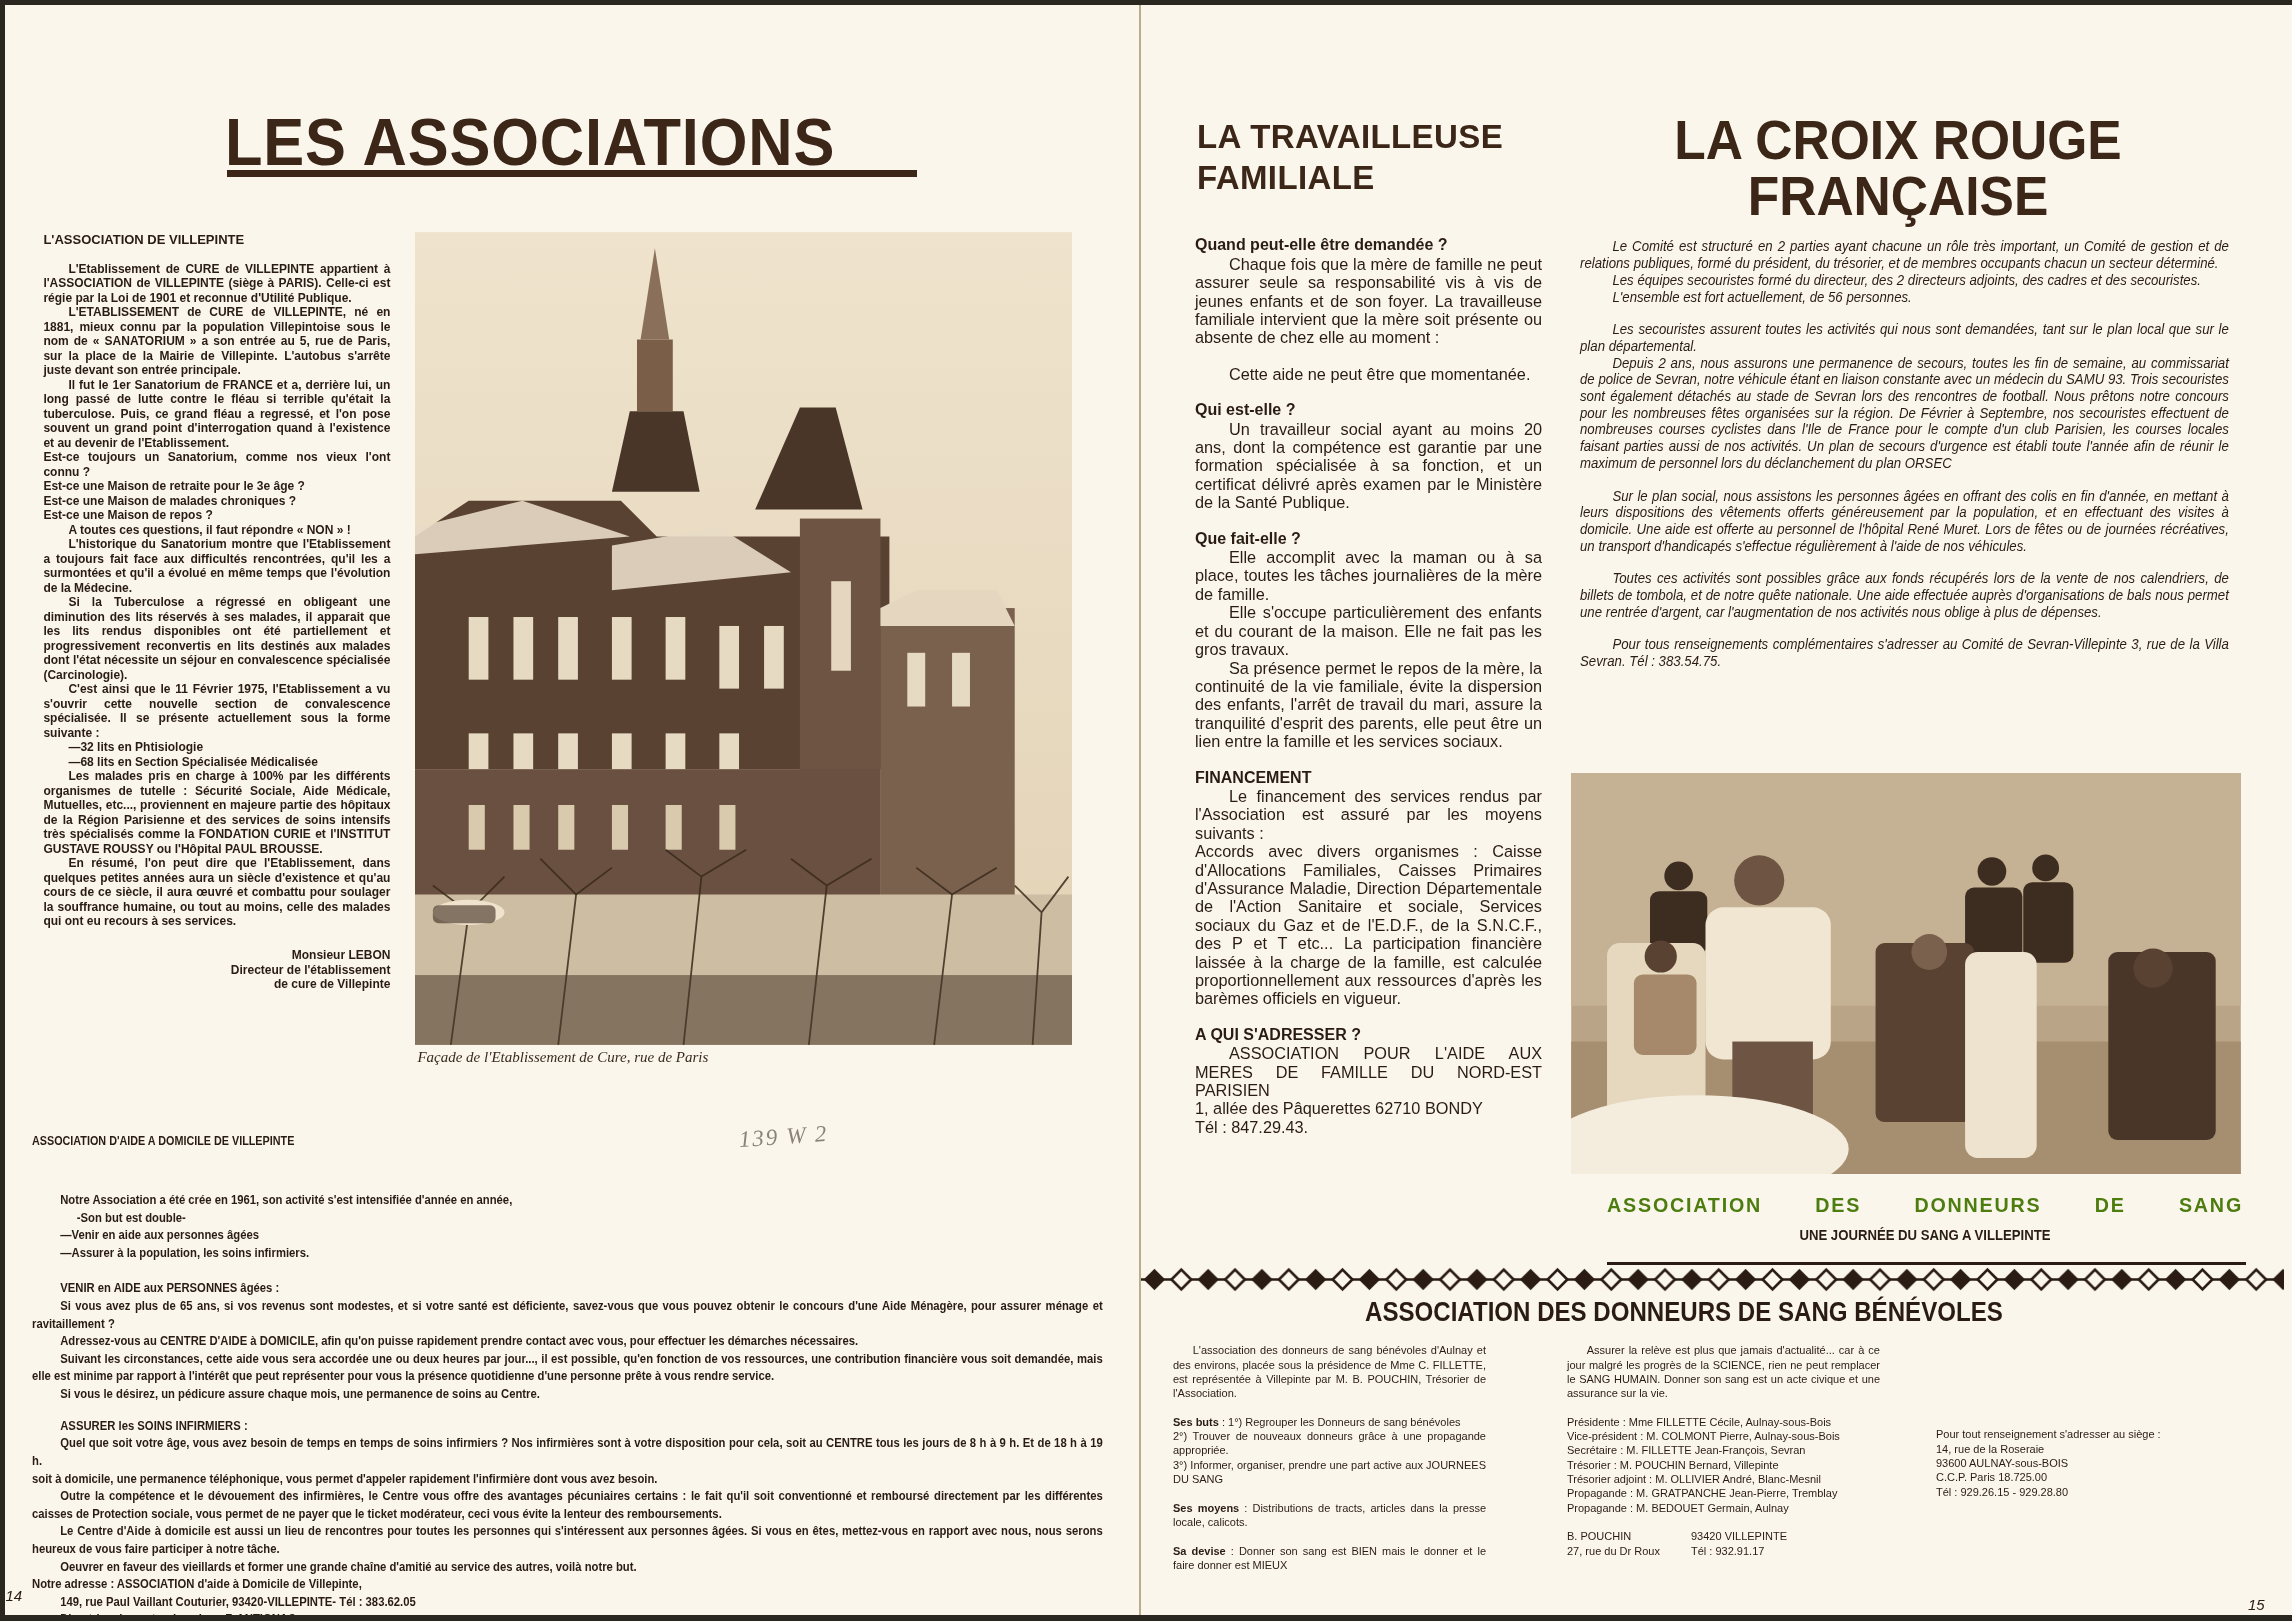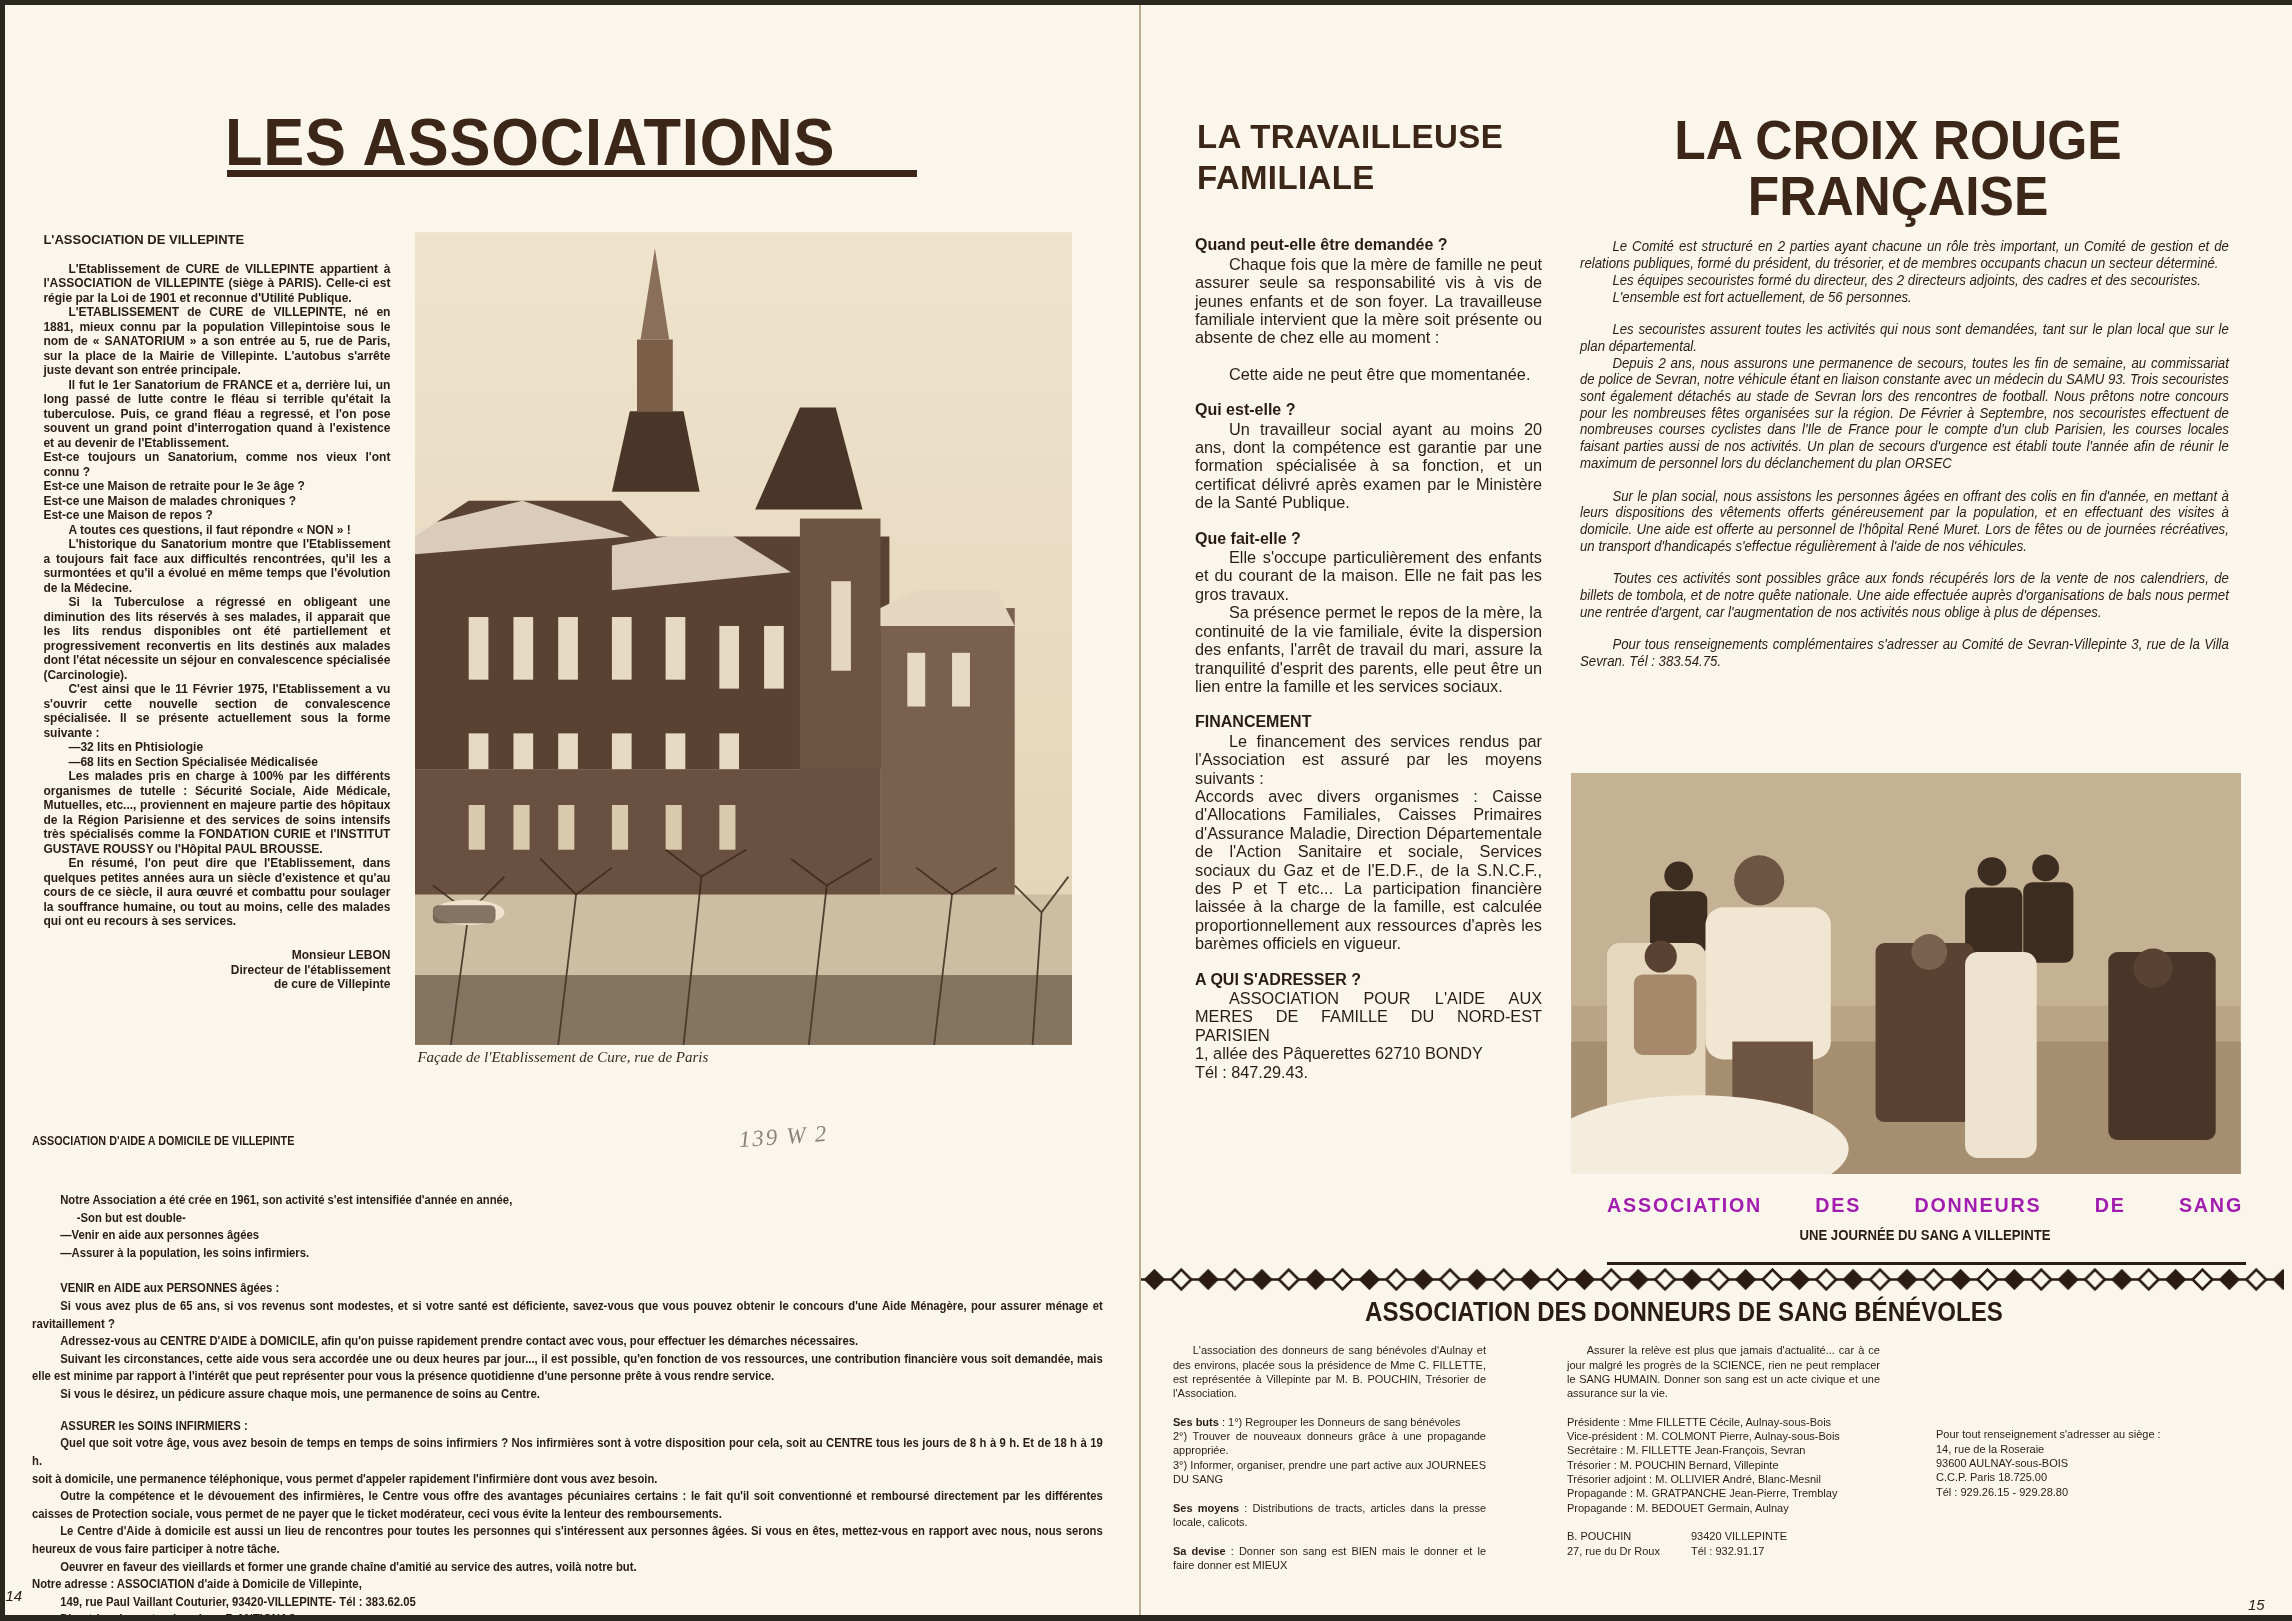--- a/index.html
+++ b/index.html
@@ -37,21 +37,21 @@
   .tf-body h4 { font-size: 16px; font-weight: 700; margin: 0; }
   .tf-body p { text-indent: 34px; }
   .tf-body p.noind { text-indent: 0; }
   .tf-body .gap { height: 18px; }
 
   .cr-title { left: 484px; top: 107px; width: 546px; text-align: center; font-weight: 700; font-size: 56px; line-height: 56px; color: #3b2618; transform: scaleX(0.92); transform-origin: center; }
   .cr-body { left: 439px; top: 233px; width: 649px; font-style: italic; font-size: 14.7px; line-height: 16.7px; color: #2a1c12; text-align: justify; transform: scaleX(0.9); transform-origin: left top; width: 721px; }
   .cr-body p { text-indent: 36px; }
   .cr-body .gap { height: 16px; }
 
-  .ads-title { left: 466px; top: 1189px; width: 636px; text-align: justify; text-align-last: justify; font-weight: 700; font-size: 19.7px; letter-spacing: 1.8px; color: #a21caf; }
+  .ads-title { left: 466px; top: 1189px; width: 636px; text-align: justify; text-align-last: justify; font-weight: 700; font-size: 19.7px; letter-spacing: 1.8px; color: #4d7c0f; }
   .ads-sub { left: 466px; top: 1222px; width: 636px; text-align: center; font-weight: 700; font-size: 14.3px; color: #2a1c12; transform: scaleX(0.92); }
   .ads-rule { left: 466px; top: 1257px; width: 639px; height: 2.7px; background: #2a1c12; }
 
   .diamond-band { left: 0; top: 1261px; width: 1143px; height: 27px; }
 
   .adsb-title { left: 224px; top: 1291px; font-weight: 700; font-size: 28px; color: #2a1c12; transform: scaleX(0.86); transform-origin: left; white-space: nowrap; }
   .adsb-col { font-size: 11px; line-height: 14.3px; color: #2a1c12; text-align: justify; }
   .adsb-col p { text-indent: 19.7px; }
   .adsb-col p.noind { text-indent: 0; }
   .adsb-col .gap { height: 14.3px; }
@@ -201,20 +201,21 @@
   <div class="abs tf-body">
     <h4>Quand peut-elle être demandée ?</h4>
     <p>Chaque fois que la mère de famille ne peut assurer seule sa responsabilité vis à vis de jeunes enfants et de son foyer. La travailleuse familiale intervient que la mère soit présente ou absente de chez elle au moment :</p>
     <div class="gap"></div>
     <p>Cette aide ne peut être que momentanée.</p>
     <div class="gap"></div>
     <h4>Qui est-elle ?</h4>
     <p>Un travailleur social ayant au moins 20 ans, dont la compétence est garantie par une formation spécialisée à sa fonction, et un certificat délivré après examen par le Ministère de la Santé Publique.</p>
     <div class="gap"></div>
     <h4>Que fait-elle ?</h4>
+    <p>Elle accomplit avec la maman ou à sa place, toutes les tâches journalières de la mère de famille.</p>
     <p>Elle s'occupe particulièrement des enfants et du courant de la maison. Elle ne fait pas les gros travaux.</p>
     <p>Sa présence permet le repos de la mère, la continuité de la vie familiale, évite la dispersion des enfants, l'arrêt de travail du mari, assure la tranquilité d'esprit des parents, elle peut être un lien entre la famille et les services sociaux.</p>
     <div class="gap"></div>
     <h4>FINANCEMENT</h4>
     <p>Le financement des services rendus par l'Association est assuré par les moyens suivants :</p>
     <p class="noind">Accords avec divers organismes : Caisse d'Allocations Familiales, Caisses Primaires d'Assurance Maladie, Direction Départementale de l'Action Sanitaire et sociale, Services sociaux du Gaz et de l'E.D.F., de la S.N.C.F., des P et T etc... La participation financière laissée à la charge de la famille, est calculée proportionnellement aux ressources d'après les barèmes officiels en vigueur.</p>
     <div class="gap"></div>
     <h4>A QUI S'ADRESSER ?</h4>
     <p>ASSOCIATION POUR L'AIDE AUX MERES DE FAMILLE DU NORD-EST PARISIEN</p>
     <p class="noind">1, allée des Pâquerettes 62710 BONDY</p>

